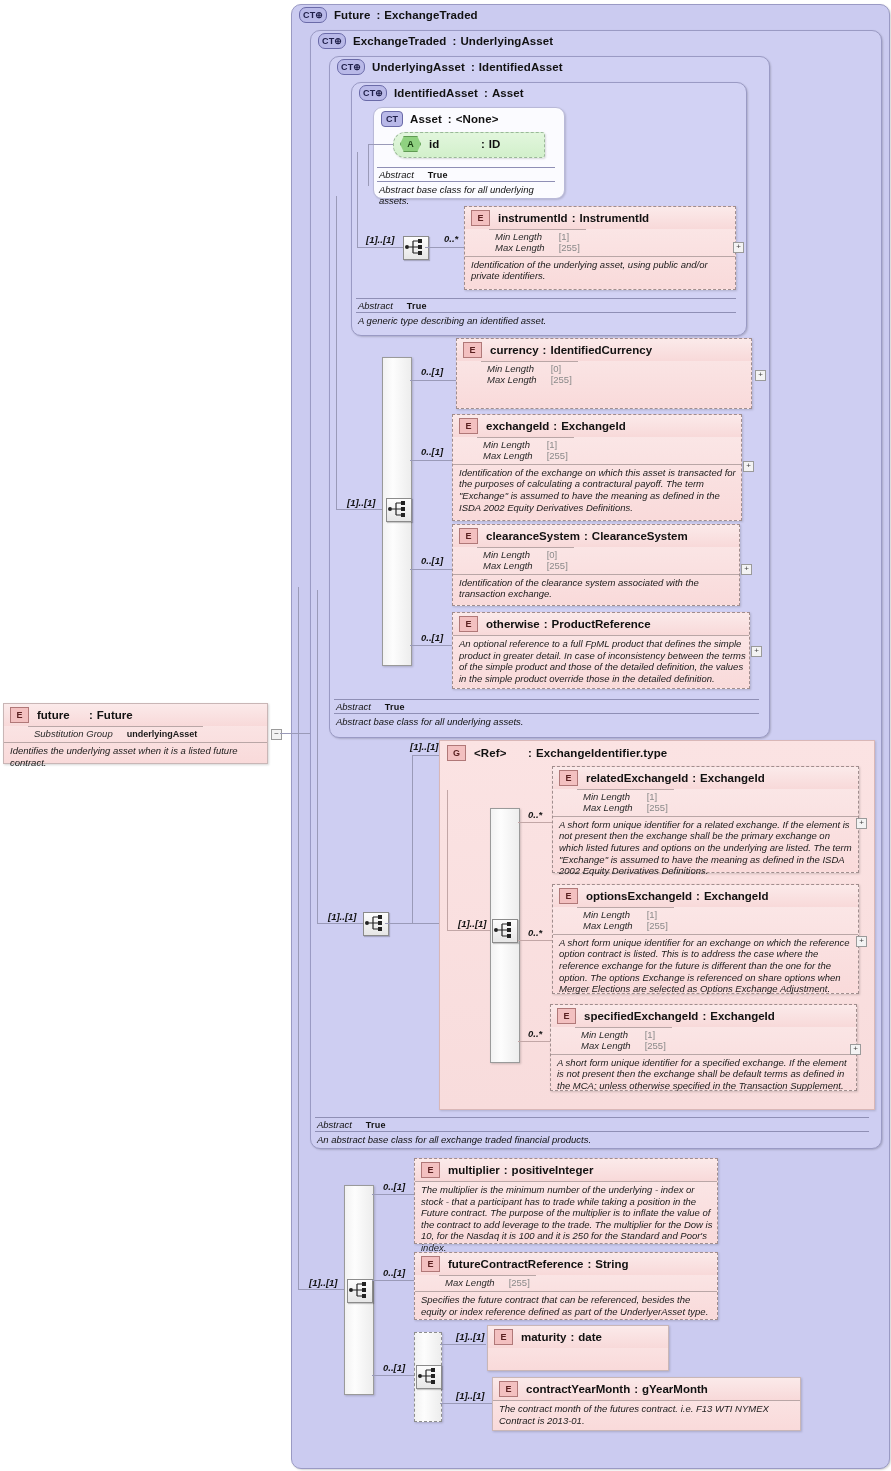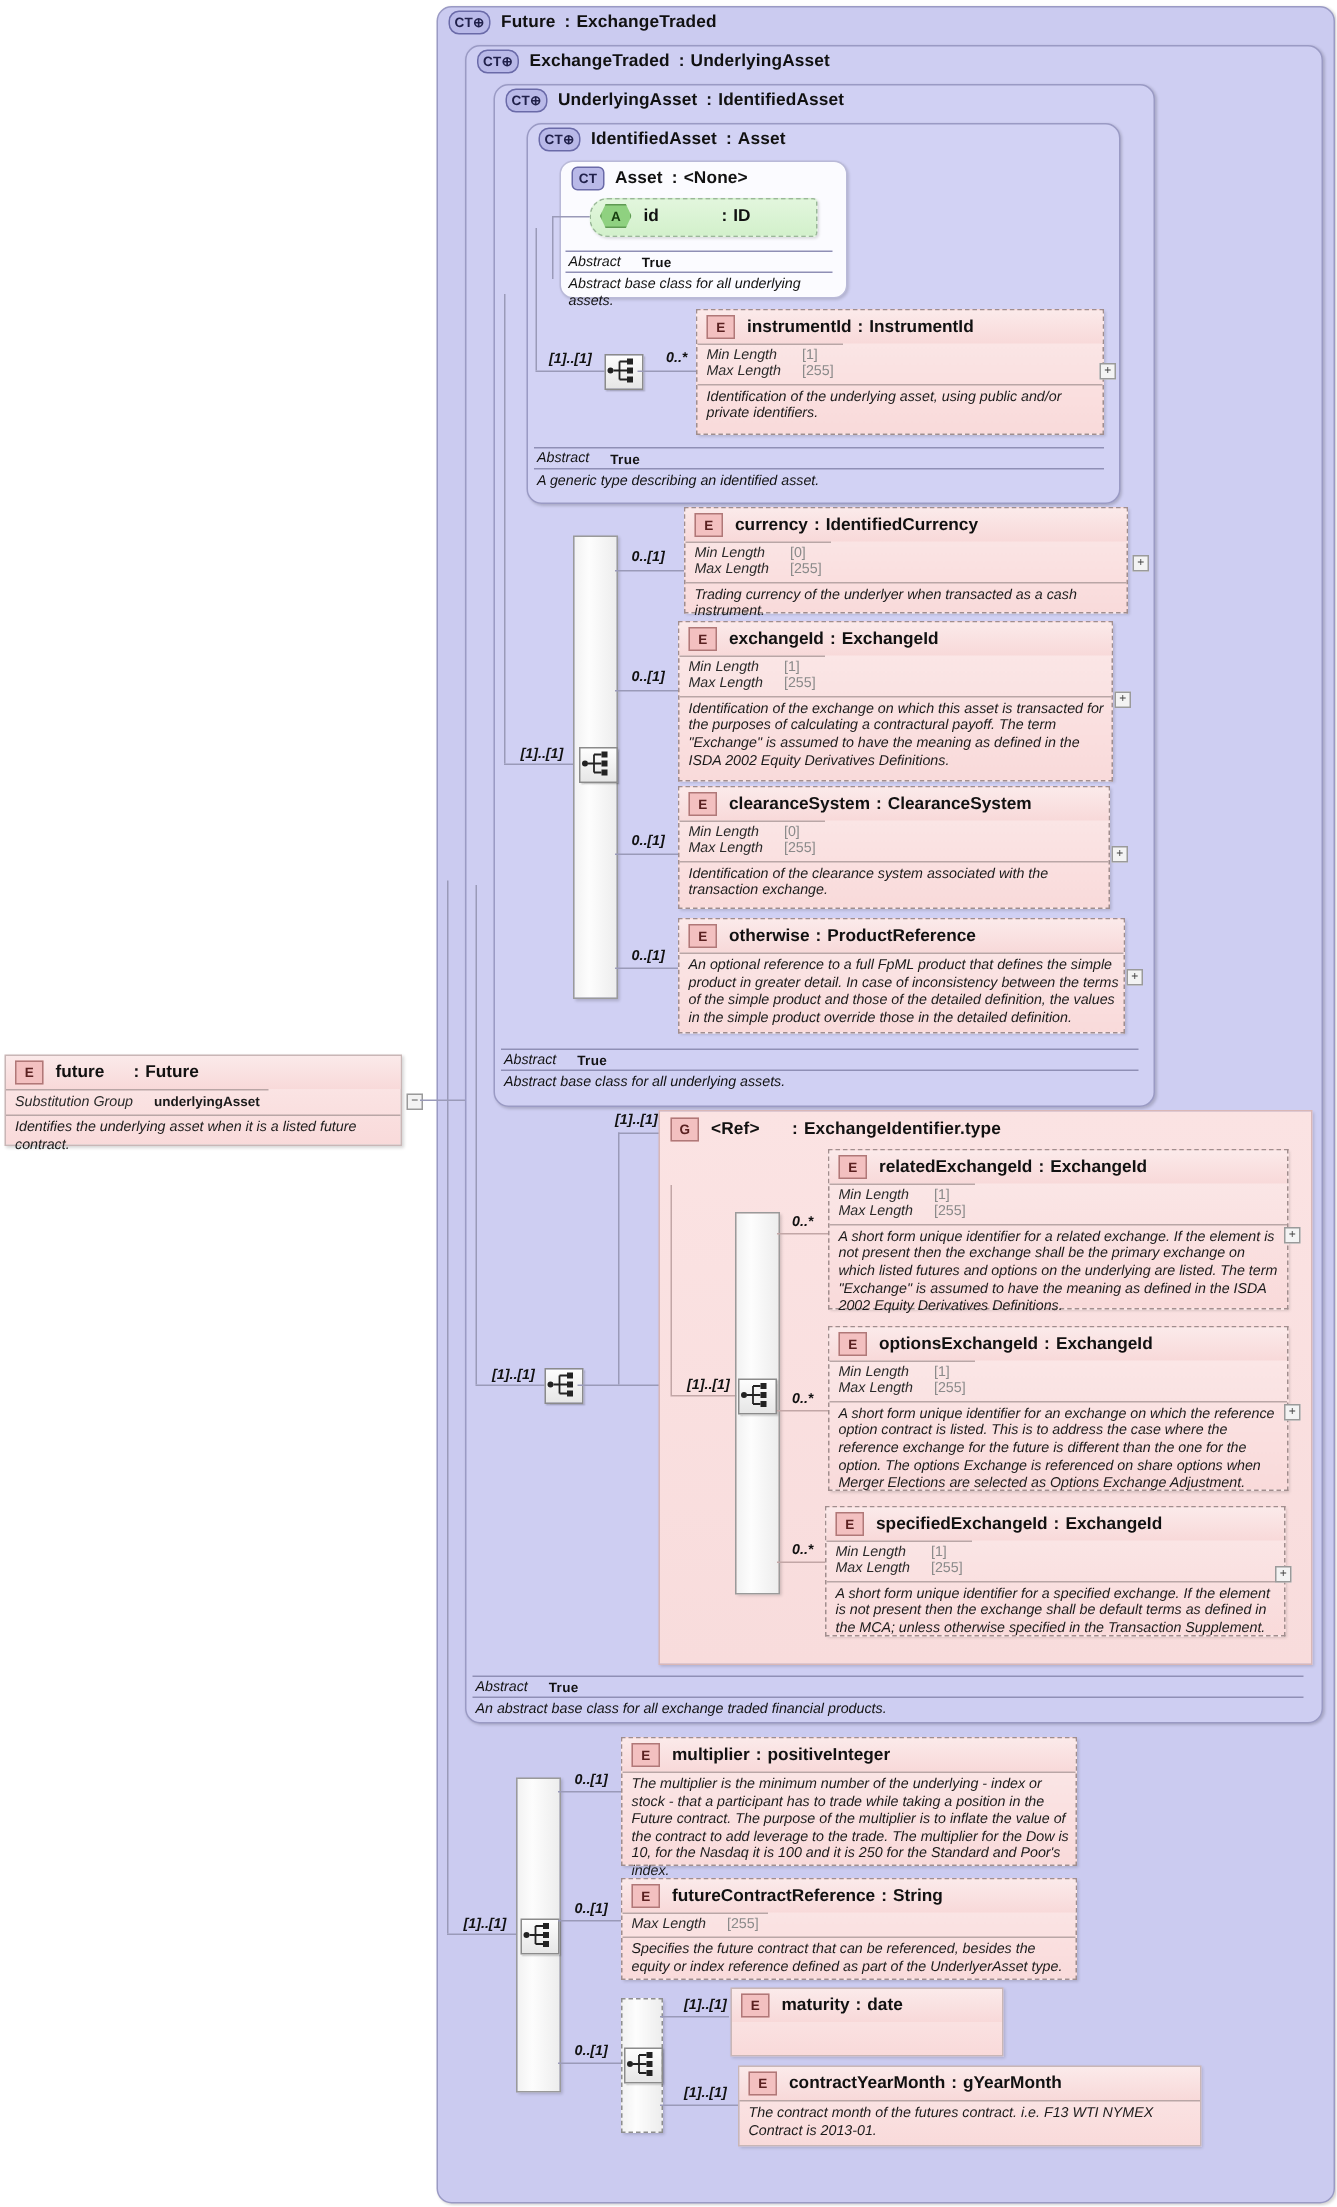--- a/index.html
+++ b/index.html
@@ -72,20 +72,21 @@
     border:1px solid #b07878;
     background:#f3c0c0;
     color:#5a2020;
     font-size:9px;font-weight:bold;
     margin-right:8px;line-height:1;
   }
   .el-props{
     border-top:1px solid #b9a6a6;
     padding:2px 6px 2px 6px;
     display:table;
+    margin-left:24px;
   }
   .prop-row{display:table-row;}
   .prop-k{
     display:table-cell;font-style:italic;font-size:9.5px;color:#2a2a2a;
     padding-right:14px;white-space:nowrap;line-height:1.15;
   }
   .prop-v{display:table-cell;font-size:9.5px;color:#8a8a8a;white-space:nowrap;line-height:1.15;}
   .el-doc{
     border-top:1px solid #b9a6a6;
     padding:2px 2px 3px 6px;
@@ -309,21 +310,20 @@
     <div class="el-props">
       <div class="prop-row">
           <span class="prop-k">Min Length</span>
           <span class="prop-v">[0]</span>
         </div>
       <div class="prop-row">
           <span class="prop-k">Max Length</span>
           <span class="prop-v">[255]</span>
         </div>
     </div>
-    <div class="el-doc">Trading currency of the underlyer when transacted as a cash instrument.</div>
   </div>
   <div class="plus" style="left:755px;top:370px;">+</div>
 
   <div class="hline" style="left:410px;top:460px;width:44px;"></div>
   <div class="card-lbl" style="left:421px;top:446px;">0..[1]</div>
   <div class="el-box" style="left:452px;top:414px;width:288px;height:105px;">
     <div class="el-title">
       <span class="ebadge">E</span>
       <span>exchangeId</span>
       <span style="margin:0 4px">:</span>

